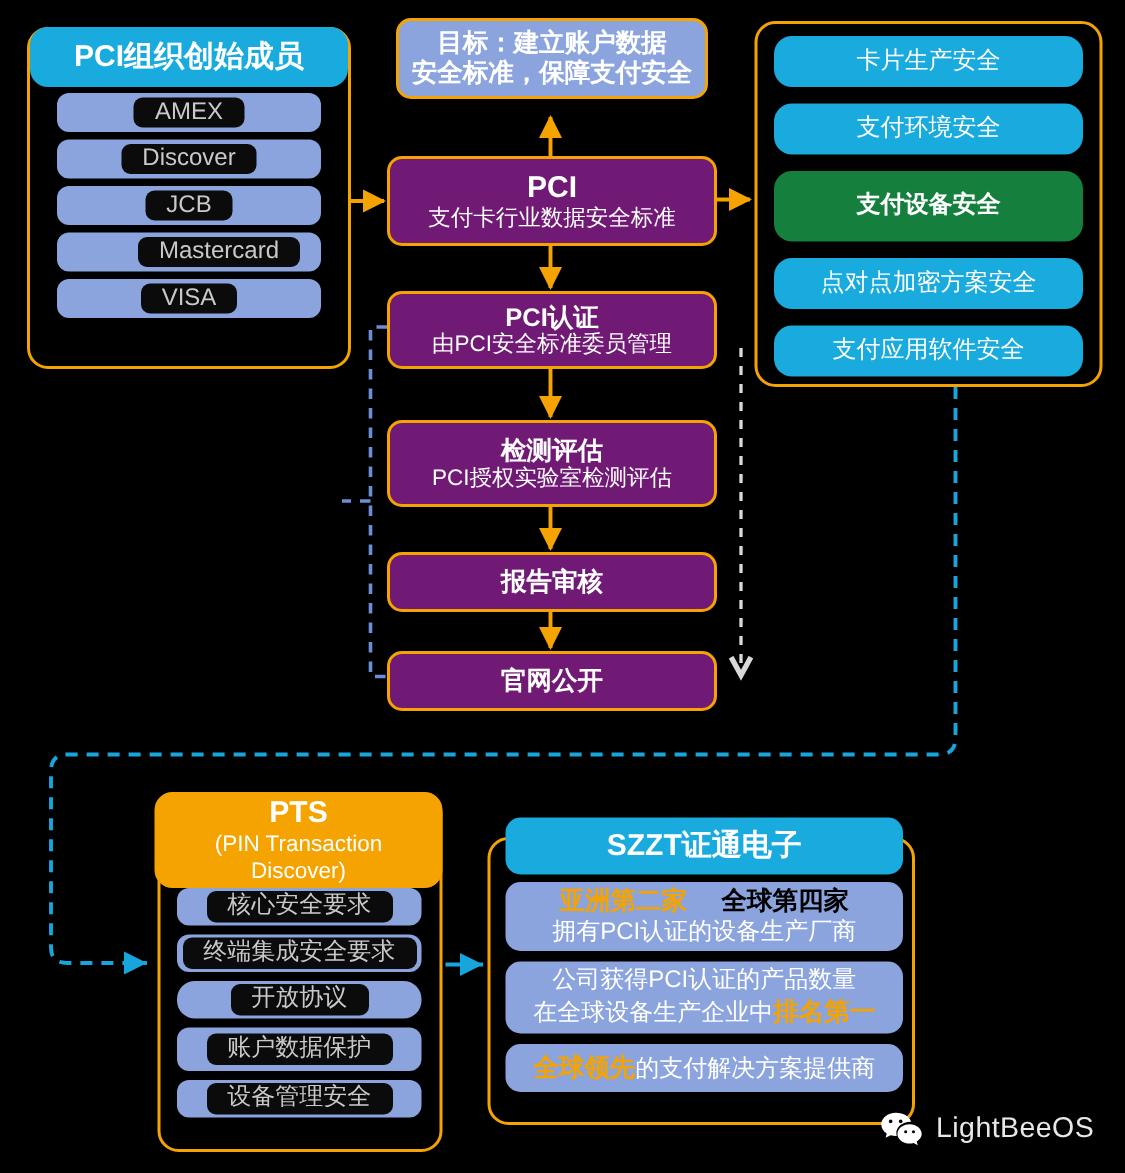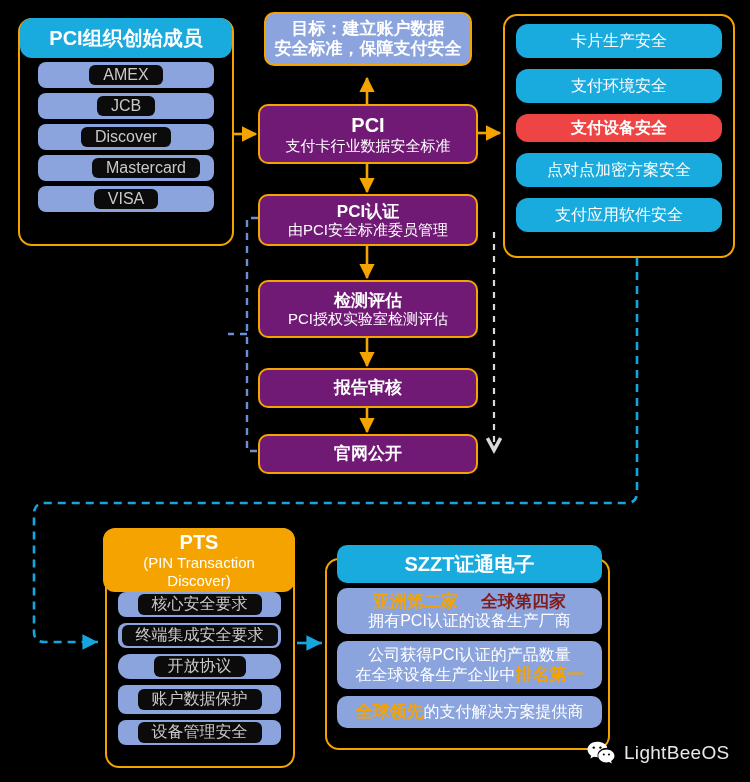--- a/index.html
+++ b/index.html
@@ -140,24 +140,24 @@
 
   <div class="abs group" style="left:18px; top:18px; width:216px; height:228px;"></div>
 
   <div class="abs pill cyan-noborder title-lg" style="left:20px; top:18px; width:212px; height:40px; border-radius:12px;">PCI组织创始成员</div>
 
   <div class="abs" style="left:38px; top:62px; width:176px;">
     <div class="pill periwinkle-plain item-txt" style="height:26px; margin-bottom:5px; border-radius:8px;">
       <span class="dark-chip">AMEX</span>
     </div>
     <div class="pill periwinkle-plain item-txt" style="height:26px; margin-bottom:5px; border-radius:8px;">
+      <span class="dark-chip">Discover</span>
+    </div>
+    <div class="pill periwinkle-plain item-txt" style="height:26px; margin-bottom:5px; border-radius:8px;">
       <span class="dark-chip">JCB</span>
-    </div>
-    <div class="pill periwinkle-plain item-txt" style="height:26px; margin-bottom:5px; border-radius:8px;">
-      <span class="dark-chip">Discover</span>
     </div>
     <div class="pill periwinkle-plain item-txt" style="height:26px; margin-bottom:5px; border-radius:8px;padding-left:40px;">
       <span class="dark-chip">Mastercard</span>
     </div>
     <div class="pill periwinkle-plain item-txt" style="height:26px; margin-bottom:0; border-radius:8px;">
       <span class="dark-chip">VISA</span>
     </div>
   </div>
 
   <div class="abs pill periwinkle" style="left:264px; top:12px; width:208px; height:54px; border-radius:10px;">
@@ -190,21 +190,21 @@
 
   <div class="abs group" style="left:503px; top:14px; width:232px; height:244px;"></div>
 
   <div class="abs" style="left:516px; top:24px; width:206px;">
     <div class="pill cyan-noborder item-txt" style="height:34px; margin-bottom:11px; border-radius:12px;">
       <span>卡片生产安全</span>
     </div>
     <div class="pill cyan-noborder item-txt" style="height:34px; margin-bottom:11px; border-radius:12px;">
       <span>支付环境安全</span>
     </div>
-    <div class="pill item-txt" style="height:28px; margin-bottom:11px; border-radius:12px; background:#ef4444; font-weight:bold;">
+    <div class="pill item-txt" style="height:47px; margin-bottom:11px; border-radius:12px; background:#15803d; font-weight:bold;">
       <span>支付设备安全</span>
     </div>
     <div class="pill cyan-noborder item-txt" style="height:34px; margin-bottom:11px; border-radius:12px;">
       <span>点对点加密方案安全</span>
     </div>
     <div class="pill cyan-noborder item-txt" style="height:34px; margin-bottom:0; border-radius:12px;">
       <span>支付应用软件安全</span>
     </div>
   </div>
 
@@ -237,21 +237,21 @@
   <div class="abs group" style="left:325px; top:558px; width:285px; height:192px;"></div>
 
   <div class="abs pill cyan-noborder" style="left:337px; top:545px; width:265px; height:38px; border-radius:10px;">
     <span class="title-lg">SZZT证通电子</span>
   </div>
 
   <div class="abs pill periwinkle-plain" style="left:337px; top:588px; width:265px; height:46px; border-radius:10px; gap:1px;">
     <div style="white-space:nowrap;">
       <span class="title-md" style="color:#F5A300;">亚洲第二家</span>
       <span style="display:inline-block;width:14px;"></span>
-      <span class="title-md" style="color:#7f1d1d;">全球第四家</span>
+      <span class="title-md" style="color:#000000;">全球第四家</span>
     </div>
     <div class="item-txt">拥有PCI认证的设备生产厂商</div>
   </div>
 
   <div class="abs pill periwinkle-plain" style="left:337px; top:641px; width:265px; height:48px; border-radius:10px; gap:1px;">
     <div class="item-txt">公司获得PCI认证的产品数量</div>
     <div style="white-space:nowrap;">
       <span class="item-txt">在全球设备生产企业中</span><span class="title-md" style="color:#F5A300;">排名第一</span>
     </div>
   </div>

